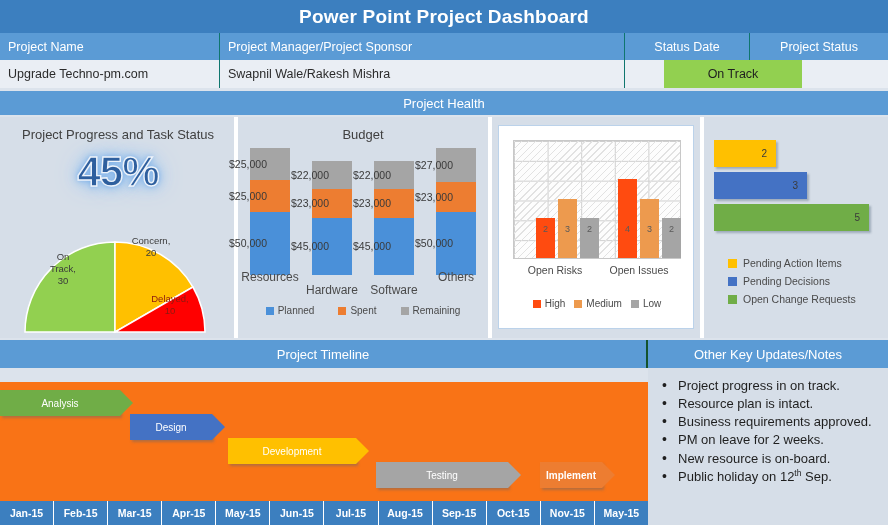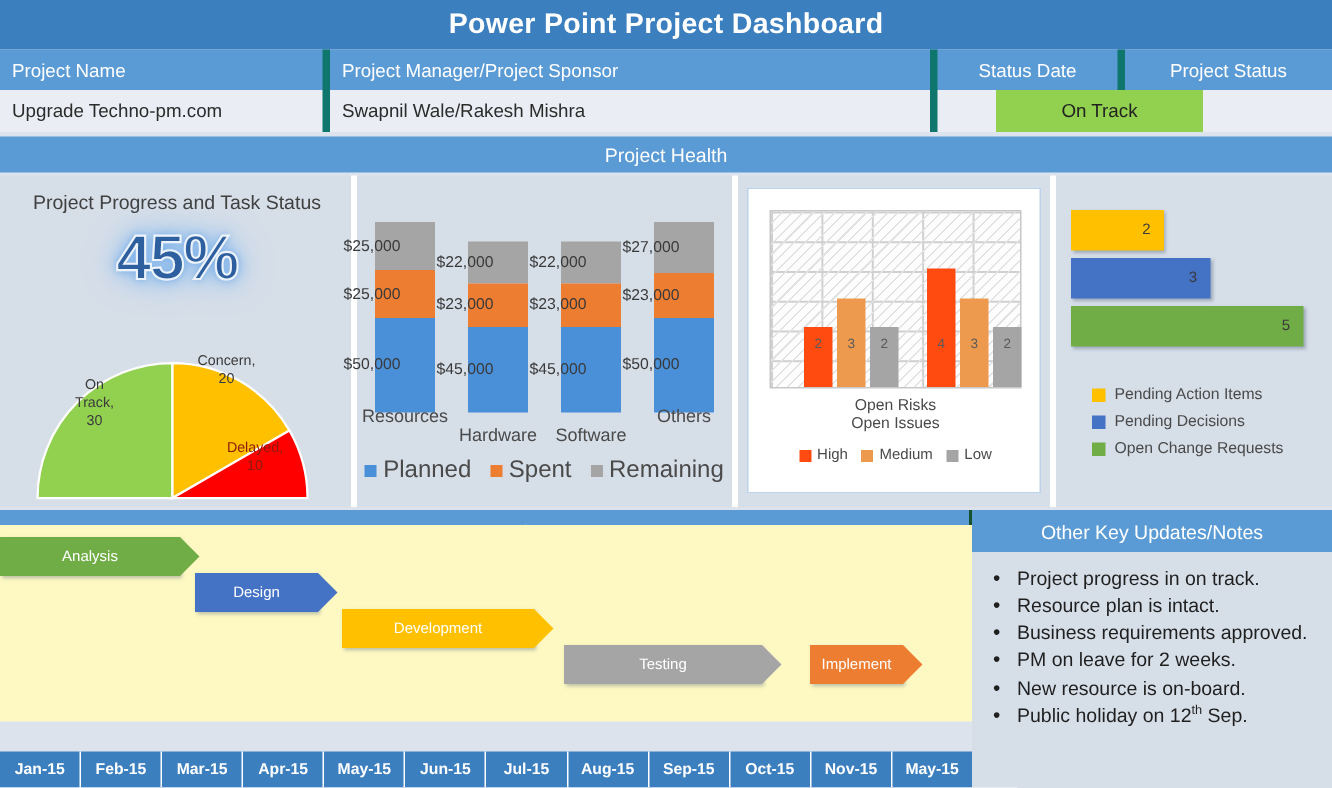--- a/index.html
+++ b/index.html
@@ -23,21 +23,21 @@
     font-size: 19px; font-weight: bold;
     display: flex; align-items: center; justify-content: center;
     letter-spacing: .2px;
   }
 
   
   .tbl { position: absolute; left: 0; top: 33px; width: 888px; }
   .tbl-row { display: flex; width: 888px; }
   .tbl-head { height: 27px; background: #5B9BD5; }
   .tbl-body { height: 28px; background: #EAEEF4; }
-  .c { display: flex; align-items: center; border-right: 5px solid #0f766e; }
+  .c { display: flex; align-items: center; border-right: 1px solid #0f766e; }
   .tbl-head .c { color: #FFFFFF; font-size: 12.5px; }
   .tbl-body .c { color: #2B2B2B; font-size: 12.5px; }
   .c1 { width: 220px; padding-left: 8px; }
   .c2 { width: 405px; padding-left: 8px; }
   .c3 { width: 125px; justify-content: center; }
   .c4 { width: 138px; justify-content: center; border-right: none; }
   .tbl-body .c4 { background: #92D050; color: #1F1F1F; margin-left: 39px; }
 
   
   .band {
@@ -97,22 +97,22 @@
     position: absolute; left: -40px; top: 50%; transform: translateY(-50%);
     width: 76px; text-align: center;
     font-size: 10.5px; color: #3A3A3A; white-space: nowrap;
   }
   .bud-cat {
     position: absolute; top: 122px; width: 76px; left: -18px;
     text-align: center; font-size: 12px; color: #4A4A4A;
   }
   .bud-legend {
     position: absolute; left: 236px; top: 305px; width: 254px;
-    display: flex; justify-content: center; gap: 13px;
-    font-size: 16px; color: #4A4A4A;
+    display: flex; justify-content: center; gap: 24px;
+    font-size: 10px; color: #4A4A4A;
   }
   .lg { display: flex; align-items: center; gap: 4px; }
   .sw { width: 8px; height: 8px; display: inline-block; }
 
   
   .risk-card {
     position: absolute; left: 498px; top: 125px;
     width: 196px; height: 204px;
     background: #FFFFFF; border: 1px solid #BBD2EA;
   }
@@ -126,21 +126,21 @@
     background-size: auto, 100% 19.83px, 33.6px 100%;
     border: 1px solid #C8C8C8;
   }
   .rbar { position: absolute; bottom: 0; width: 19px; }
   .rbar span {
     position: absolute; left: 0; width: 19px; bottom: 24px;
     text-align: center; font-size: 9px; color: #5A5A5A;
   }
   .risk-cats {
     position: absolute; left: 14px; top: 138px; width: 168px;
-    display: flex; font-size: 10.5px; color: #4A4A4A; flex-direction: column;
+    display: flex; font-size: 10.5px; color: #4A4A4A;
   }
   .risk-cats div { flex: 1; text-align: center; }
   .risk-legend {
     position: absolute; left: 0; top: 172px; width: 196px;
     display: flex; justify-content: center; gap: 9px;
     font-size: 10px; color: #4A4A4A;
   }
 
   
   .pend-area { position: absolute; left: 702px; top: 140px; width: 186px; height: 95px; }
@@ -156,22 +156,22 @@
   }
   .pend-legend .lg { margin-bottom: 6px; gap: 6px; padding-left: 12px; }
   .pend-legend .sw { width: 9px; height: 9px; }
 
   
   .band-timeline { left: 0; top: 340px; width: 648px; height: 28px; border-right: 2px solid #14532d; }
   .band-notes { left: 648px; top: 340px; width: 240px; height: 28px; }
 
   
   .tl {
-    position: absolute; left: 0; top: 350px; width: 648px; height: 131px;
-    background: #fef9c3;
+    position: absolute; left: 0; top: 382px; width: 648px; height: 131px;
+    background: #f97316;
   }
   .tl-bar {
     position: absolute; height: 26px;
     display: flex; align-items: center; justify-content: center;
     color: #FFFFFF; font-size: 10px;
     box-shadow: 1.5px 1.5px 2.5px rgba(80,100,120,.4);
   }
   .tl-bar .arrow {
     position: absolute; right: -13px; top: 0;
     width: 0; height: 0;
@@ -257,20 +257,23 @@
           <span>20</span>
         </div>
         <div class="plab plab-red">
           <span>Delayed,</span><br>
           <span>10</span>
         </div>
       </div>
     </div>
   </div>
 
+  <div style="position:absolute;left:236px;top:117px;width:254px;">
+    <div class="panel-title">Budget</div>
+  </div>
   <div class="bud-plot" id="budPlot">
       <div class="bud-col" style="left: 14px;">
         <div class="bud-seg" style="height: 31.75px; background: rgb(165, 165, 165);">
           <div class="bud-val">$25,000</div>
         </div>
         <div class="bud-seg" style="height: 31.75px; background: rgb(237, 125, 49);">
           <div class="bud-val">$25,000</div>
         </div>
         <div class="bud-seg" style="height: 63.5px; background: rgb(74, 144, 217);">
           <div class="bud-val">$50,000</div>
@@ -410,21 +413,21 @@
       </div>
       <div class="tl-bar" style="left: 228px; top: 56px; width: 128px; background: rgb(255, 192, 0); color: rgb(255, 192, 0);">
         <span style="color: rgb(255, 255, 255); position: relative; z-index: 2;">Development</span>
         <span class="arrow"></span>
       </div>
       <div class="tl-bar" style="left: 376px; top: 80px; width: 132px; background: rgb(165, 165, 165); color: rgb(165, 165, 165);">
         <span style="color: rgb(255, 255, 255); position: relative; z-index: 2;">Testing</span>
         <span class="arrow"></span>
       </div>
       <div class="tl-bar" style="left: 540px; top: 80px; width: 62px; background: rgb(237, 125, 49); color: rgb(237, 125, 49);">
-        <span style="color: rgb(255, 255, 255); position: relative; z-index: 2;">Implement</span>
+        <span style="color: rgb(255, 255, 255); position: relative; z-index: 2; font-weight: bold;">Implement</span>
         <span class="arrow"></span>
       </div>
     </div>
   <div class="tl-months" id="tlMonths">
       <div>Jan-15</div>
       <div>Feb-15</div>
       <div>Mar-15</div>
       <div>Apr-15</div>
       <div>May-15</div>
       <div>Jun-15</div>

